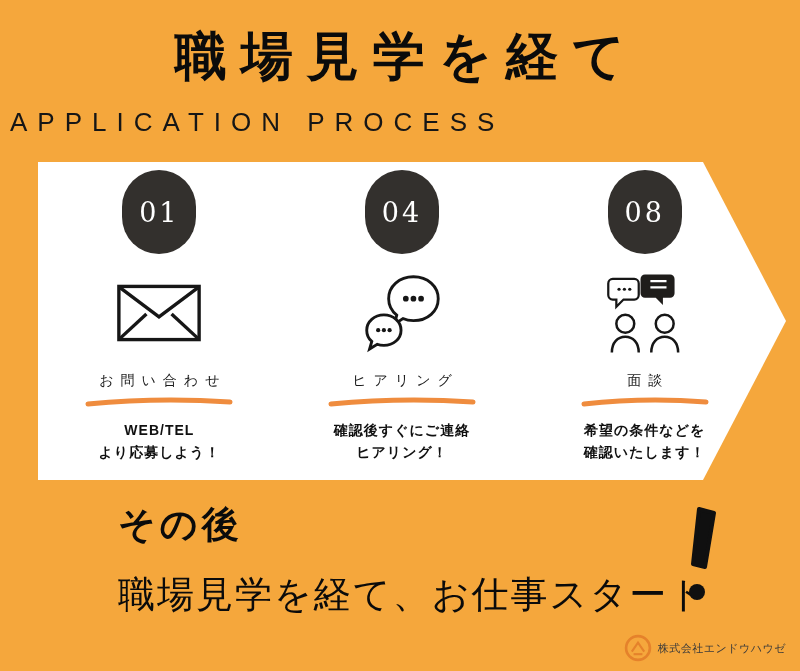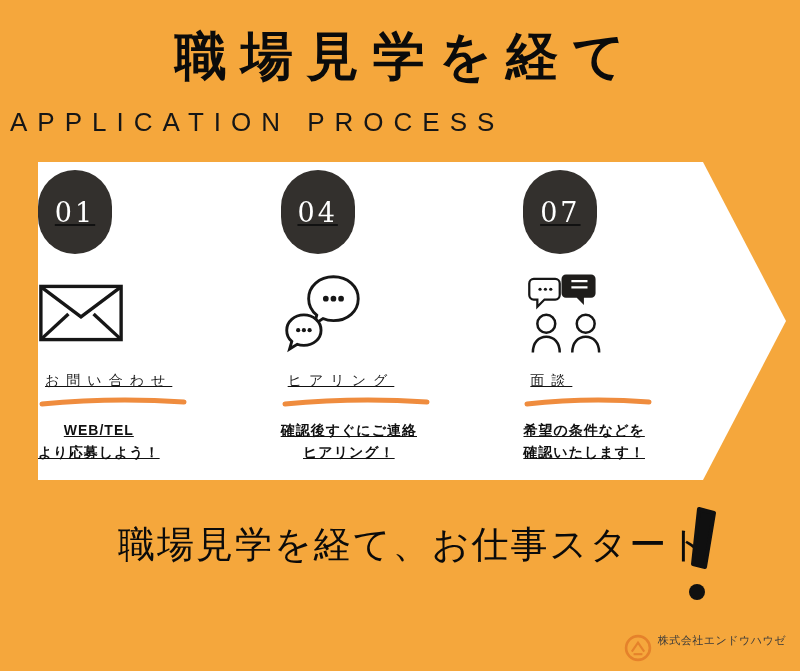--- a/index.html
+++ b/index.html
@@ -25,22 +25,22 @@
   }
 
   .banner {
     position: absolute; left: 38px; top: 162px;
     width: 748px; height: 318px;
     background: var(--banner, #ffffff);
     clip-path: polygon(0 0, 665px 0, 100% 50%, 665px 100%, 0 100%);
   }
   .steps { display: flex; width: 728px; height: 100%; }
   .step {
-    flex: 1; display: flex; flex-direction: column; align-items: flex-start;
-    padding-top: 8px; box-sizing: border-box; text-decoration: underline;
+    flex: 1; display: flex; flex-direction: column; align-items: center;
+    padding-top: 8px; box-sizing: border-box;
   }
   .badge {
     width: 74px; height: 84px; border-radius: 38px;
     background: var(--badge, #33302D);
     color: #ffffff;
     display: flex; align-items: center; justify-content: center;
     font-family: "DejaVu Serif", serif;
     font-size: 27px; letter-spacing: 3px;
   }
   .icon-wrap { height: 118px; display: flex; align-items: center; justify-content: center; }
@@ -56,21 +56,21 @@
     line-height: 1.55; text-align: center; color: #101010;
   }
 
   .after { position: absolute; left: 118px; top: 500px; color: #0b0b0b; }
   .after-line1 { font-size: 37px; font-weight: 900; letter-spacing: 4px; }
   .after-line2 { font-size: 37px; font-weight: 400; letter-spacing: 2px; margin-top: 20px; }
   .bang { position: absolute; left: 683px; top: 504px; }
 
   .brand {
     position: absolute; right: 14px; bottom: 8px;
-    display: flex; gap: 5px;
+    display: flex; align-items: center; gap: 5px;
   }
   .brand-name { font-size: 11px; color: #3a3a3a; letter-spacing: 0.5px; }
 
   .ink { stroke: #161616; }
 </style>
 </head>
 <body style="--background: #F5A73C; --badge: #33302D; --banner: #FFFFFF; --underline: #EF8C3E; --logo: #E5822B; --text: #111111;">
 
 <h1 class="title">職場見学を経て</h1>
 <div class="subtitle">APPLICATION PROCESS</div>
@@ -121,21 +121,21 @@
           <path d="M4 9 Q 75 2 146 7"></path>
         </svg>
       <div class="desc">
         <div>確認後すぐにご連絡</div>
         <div>ヒアリング！</div>
       </div>
     </div>
 
     <div class="step">
       <div class="badge">
-        <span>07</span>
+        <span>08</span>
       </div>
       <div class="icon-wrap">
         <svg viewBox="0 0 96 92" width="86" height="84" aria-hidden="true">
           <path d="M12 8 h24 a5 5 0 0 1 5 5 v13 a5 5 0 0 1 -5 5 h-12 l-8 8 v-8 h-4 a5 5 0 0 1 -5 -5 v-13 a5 5 0 0 1 5 -5 z" fill="#ffffff" class="ink" stroke-width="2.5"></path>
           <circle cx="19" cy="19.5" r="1.8" fill="#161616"></circle>
           <circle cx="25" cy="19.5" r="1.8" fill="#161616"></circle>
           <circle cx="31" cy="19.5" r="1.8" fill="#161616"></circle>
           <path d="M48 3 h28 a5 5 0 0 1 5 5 v16 a5 5 0 0 1 -5 5 h-8 v8 l-8 -8 h-12 a5 5 0 0 1 -5 -5 v-16 a5 5 0 0 1 5 -5 z" fill="#1f1d1b"></path>
           <line x1="54" y1="10.5" x2="72" y2="10.5" stroke="#ffffff" stroke-width="2.5"></line>
           <line x1="54" y1="17.5" x2="72" y2="17.5" stroke="#ffffff" stroke-width="2.5"></line>
@@ -152,20 +152,21 @@
       <div class="desc">
         <div>希望の条件などを</div>
         <div>確認いたします！</div>
       </div>
     </div>
 
   </div>
 </div>
 
 <div class="after">
+  <div class="after-line1">その後</div>
   <div class="after-line2">職場見学を経て、お仕事スタート</div>
 </div>
 
 <svg class="bang" viewBox="0 0 40 104" width="40" height="104" aria-hidden="true">
   <path d="M16 5 L31 9 L22 63 L10 60 Z" fill="#101010" stroke="#101010" stroke-width="4" stroke-linejoin="round"></path>
   <circle cx="14" cy="88" r="8" fill="#101010"></circle>
 </svg>
 
 <div class="brand">
   <svg class="brand-icon" viewBox="0 0 34 34" width="30" height="30" aria-hidden="true">

